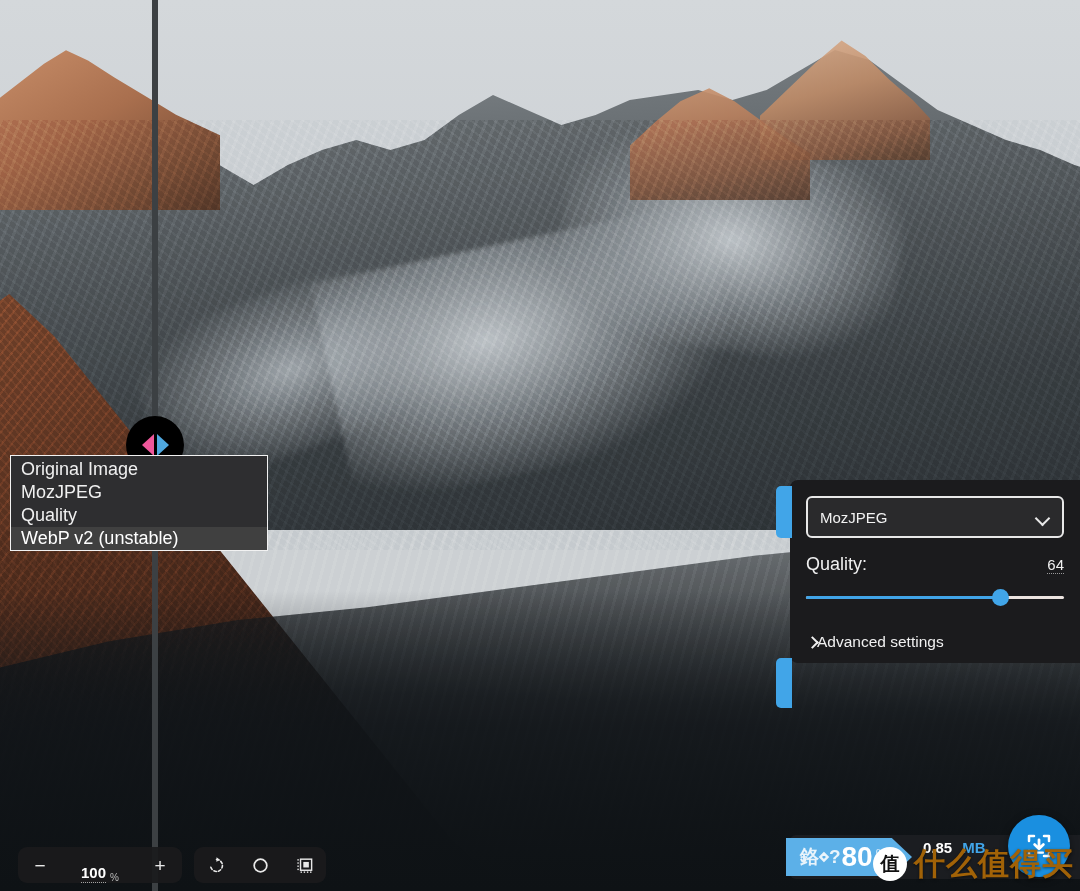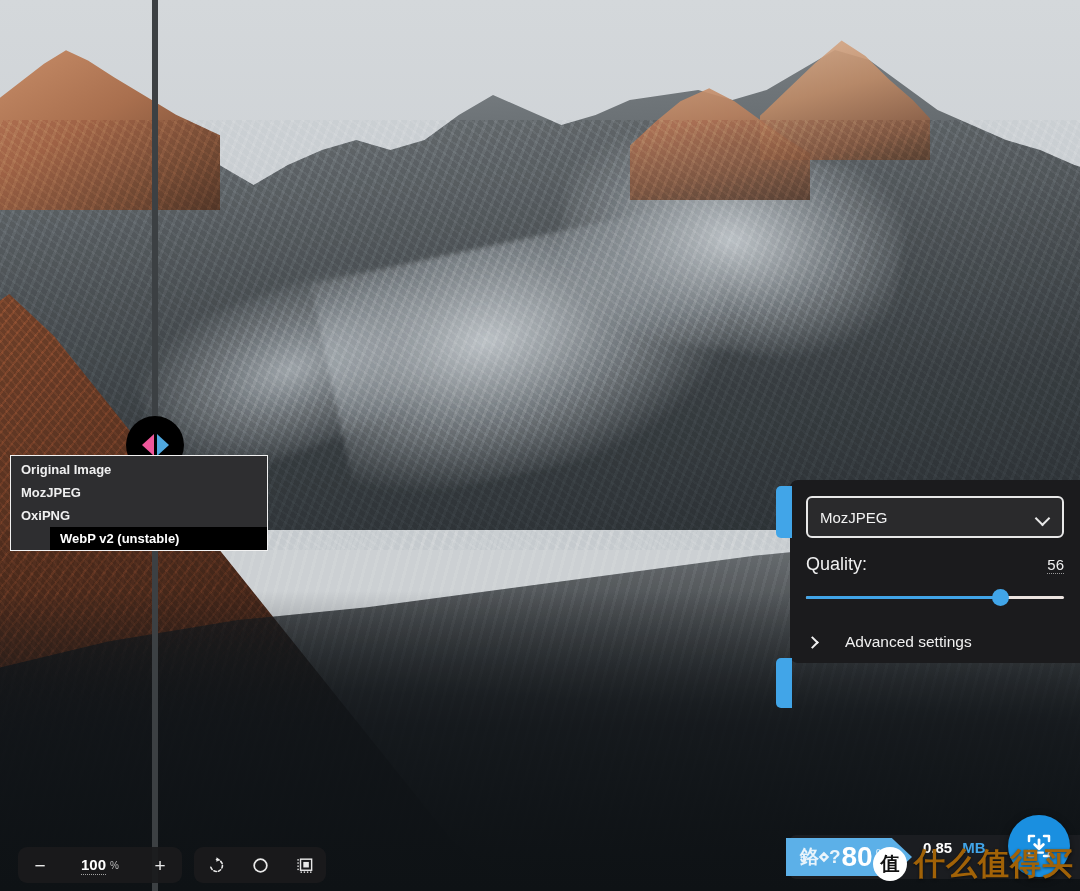--- a/index.html
+++ b/index.html
@@ -192,21 +192,21 @@
     min-width: 44px; padding: 0 10px;
     color: #e8e8e8;
     background: transparent;
     border: none;
     cursor: pointer;
     font-family: "Liberation Sans", sans-serif;
     font-size: 19px;
     line-height: 1;
   }
   .zoom-value {
-    display: flex; align-items: center; justify-content: center;
+    display: flex; align-items: flex-end; justify-content: center;
     gap: 4px;
     min-width: 76px;
     color: #fff;
     cursor: pointer;
     background: transparent;
     border: none;
     font-family: "Liberation Sans", sans-serif;
   }
   .zoom-num {
     font-size: 15px; font-weight: bold;
@@ -275,26 +275,25 @@
     border: 1px solid #f2f2f2;
     z-index: 60;
     padding: 2px 0 0 0;
   }
   .dd-item {
     height: 23px;
     display: flex;
     align-items: center;
     padding: 0 0 0 10px;
     color: #f0f0f0;
-    font-size: 13px;
+    font-size: 18px;
     cursor: pointer;
     white-space: nowrap;
-    font-weight: bold;
-  }
-  .dd-item.selected { background: #000000; color: #fff; margin-left: 39px; }
+  }
+  .dd-item.selected { background: #404040; color: #fff; }
 
   .quality-row {
     display: flex;
     align-items: baseline;
     justify-content: space-between;
     margin-top: 16px;
   }
   .quality-label { color: #f0f0f0; font-size: 18px; }
   .quality-num {
     color: #f0f0f0; font-size: 15px;
@@ -326,21 +325,21 @@
     top: 0px;
     width: 17px; height: 17px;
     margin-left: -8px;
     border-radius: 50%;
     background: #41a5e8;
     cursor: grab;
   }
   .advanced-row {
     display: flex;
     align-items: center;
-    gap: 28px;
+    gap: 0;
     margin-top: 26px;
     color: #f0f0f0;
     font-size: 15.5px;
     cursor: pointer;
   }
   .chev-right {
     width: 9px; height: 9px;
     border-right: 2.4px solid #f0f0f0;
     border-top: 2.4px solid #f0f0f0;
     transform: rotate(45deg);
@@ -520,39 +519,39 @@
 
     <div class="select-wrap">
       <div class="select-box">
         <span>MozJPEG</span>
         <span class="chev"></span>
       </div>
     </div>
 
     <div class="quality-row">
       <span class="quality-label">Quality:</span>
-      <span class="quality-num">56</span>
+      <span class="quality-num">64</span>
     </div>
 
     <div class="slider">
       <div class="slider-track"></div>
       <div class="slider-fill" style="width: 75%;"></div>
       <div class="slider-thumb" style="left: 75%;"></div>
     </div>
 
     <div class="advanced-row">
       <span class="chev-right"></span>
       <span>Advanced settings</span>
     </div>
   </div>
 
   <div class="dropdown-list" id="dropdown-list">
       <div class="dd-item">Original Image</div>
       <div class="dd-item">MozJPEG</div>
-      <div class="dd-item">OxiPNG</div>
+      <div class="dd-item">Quality</div>
       <div class="dd-item selected">WebP v2 (unstable)</div>
     </div>
 
   <div class="result-bar">
     <div class="result-bg"></div>
     <div class="pct-badge">
       <span class="pct-mojibake">鉻⋄?</span>
       <span class="pct-num">80</span>
       <span class="pct-sign">%</span>
     </div>

